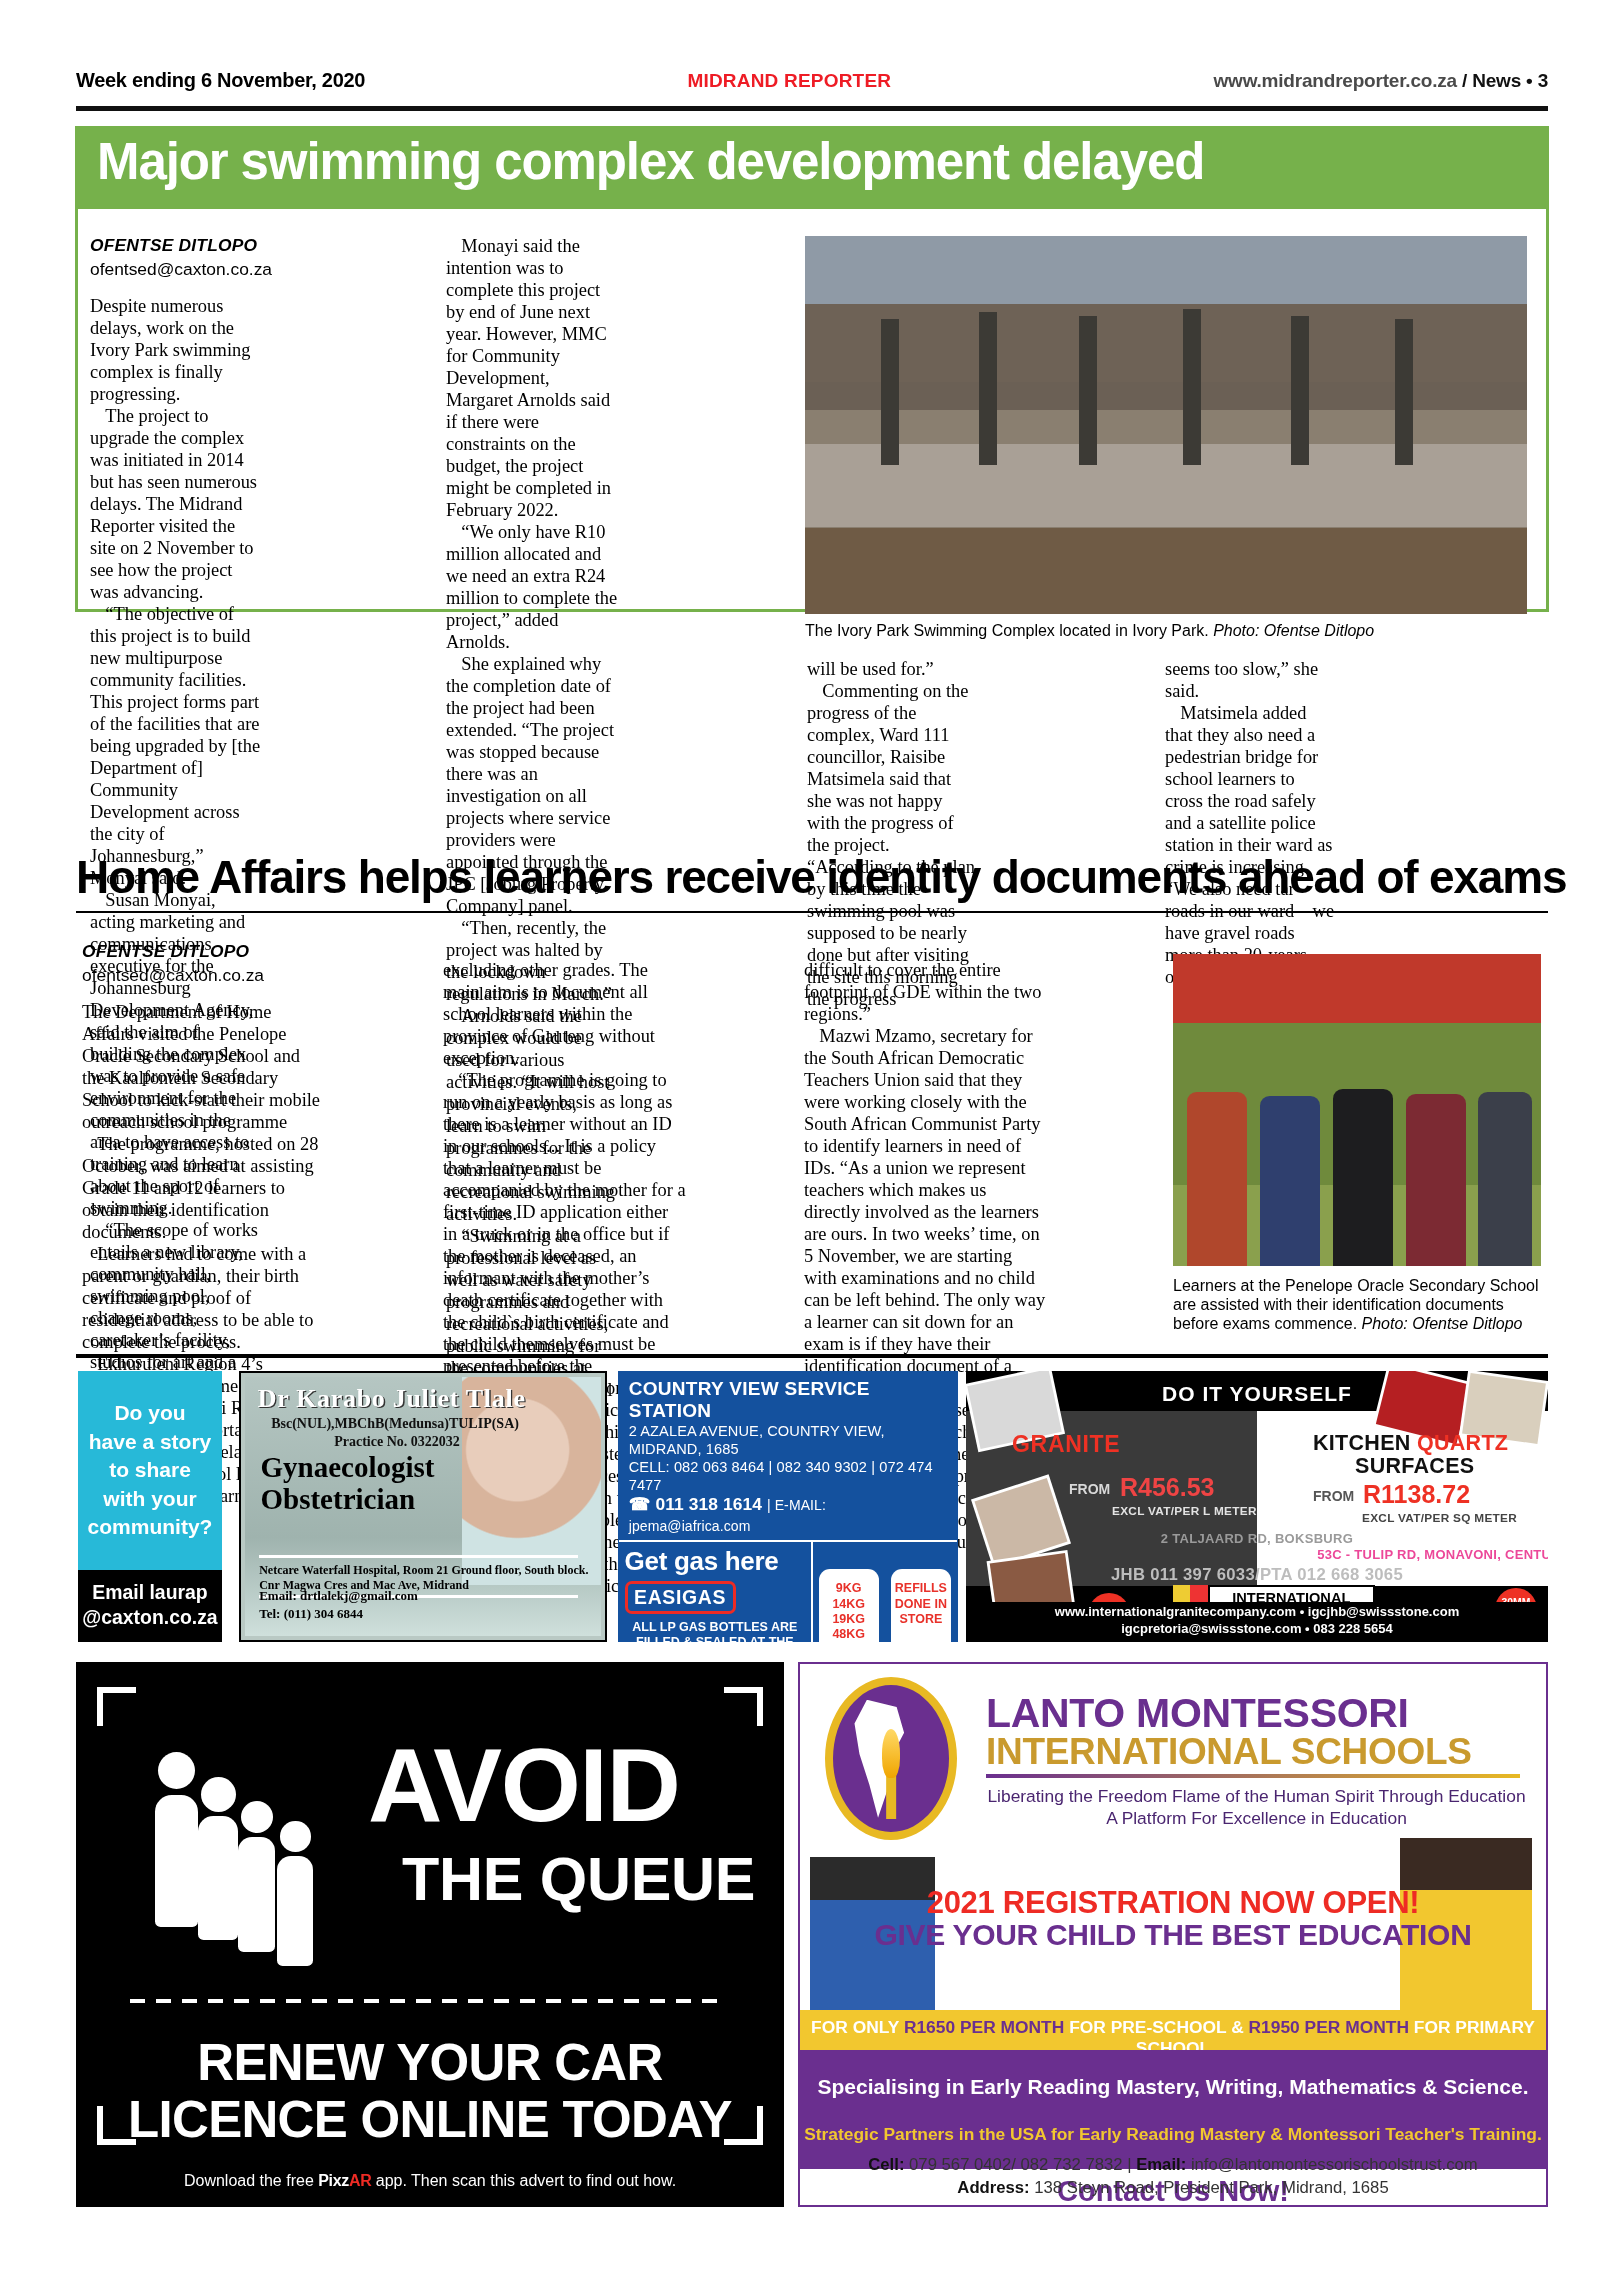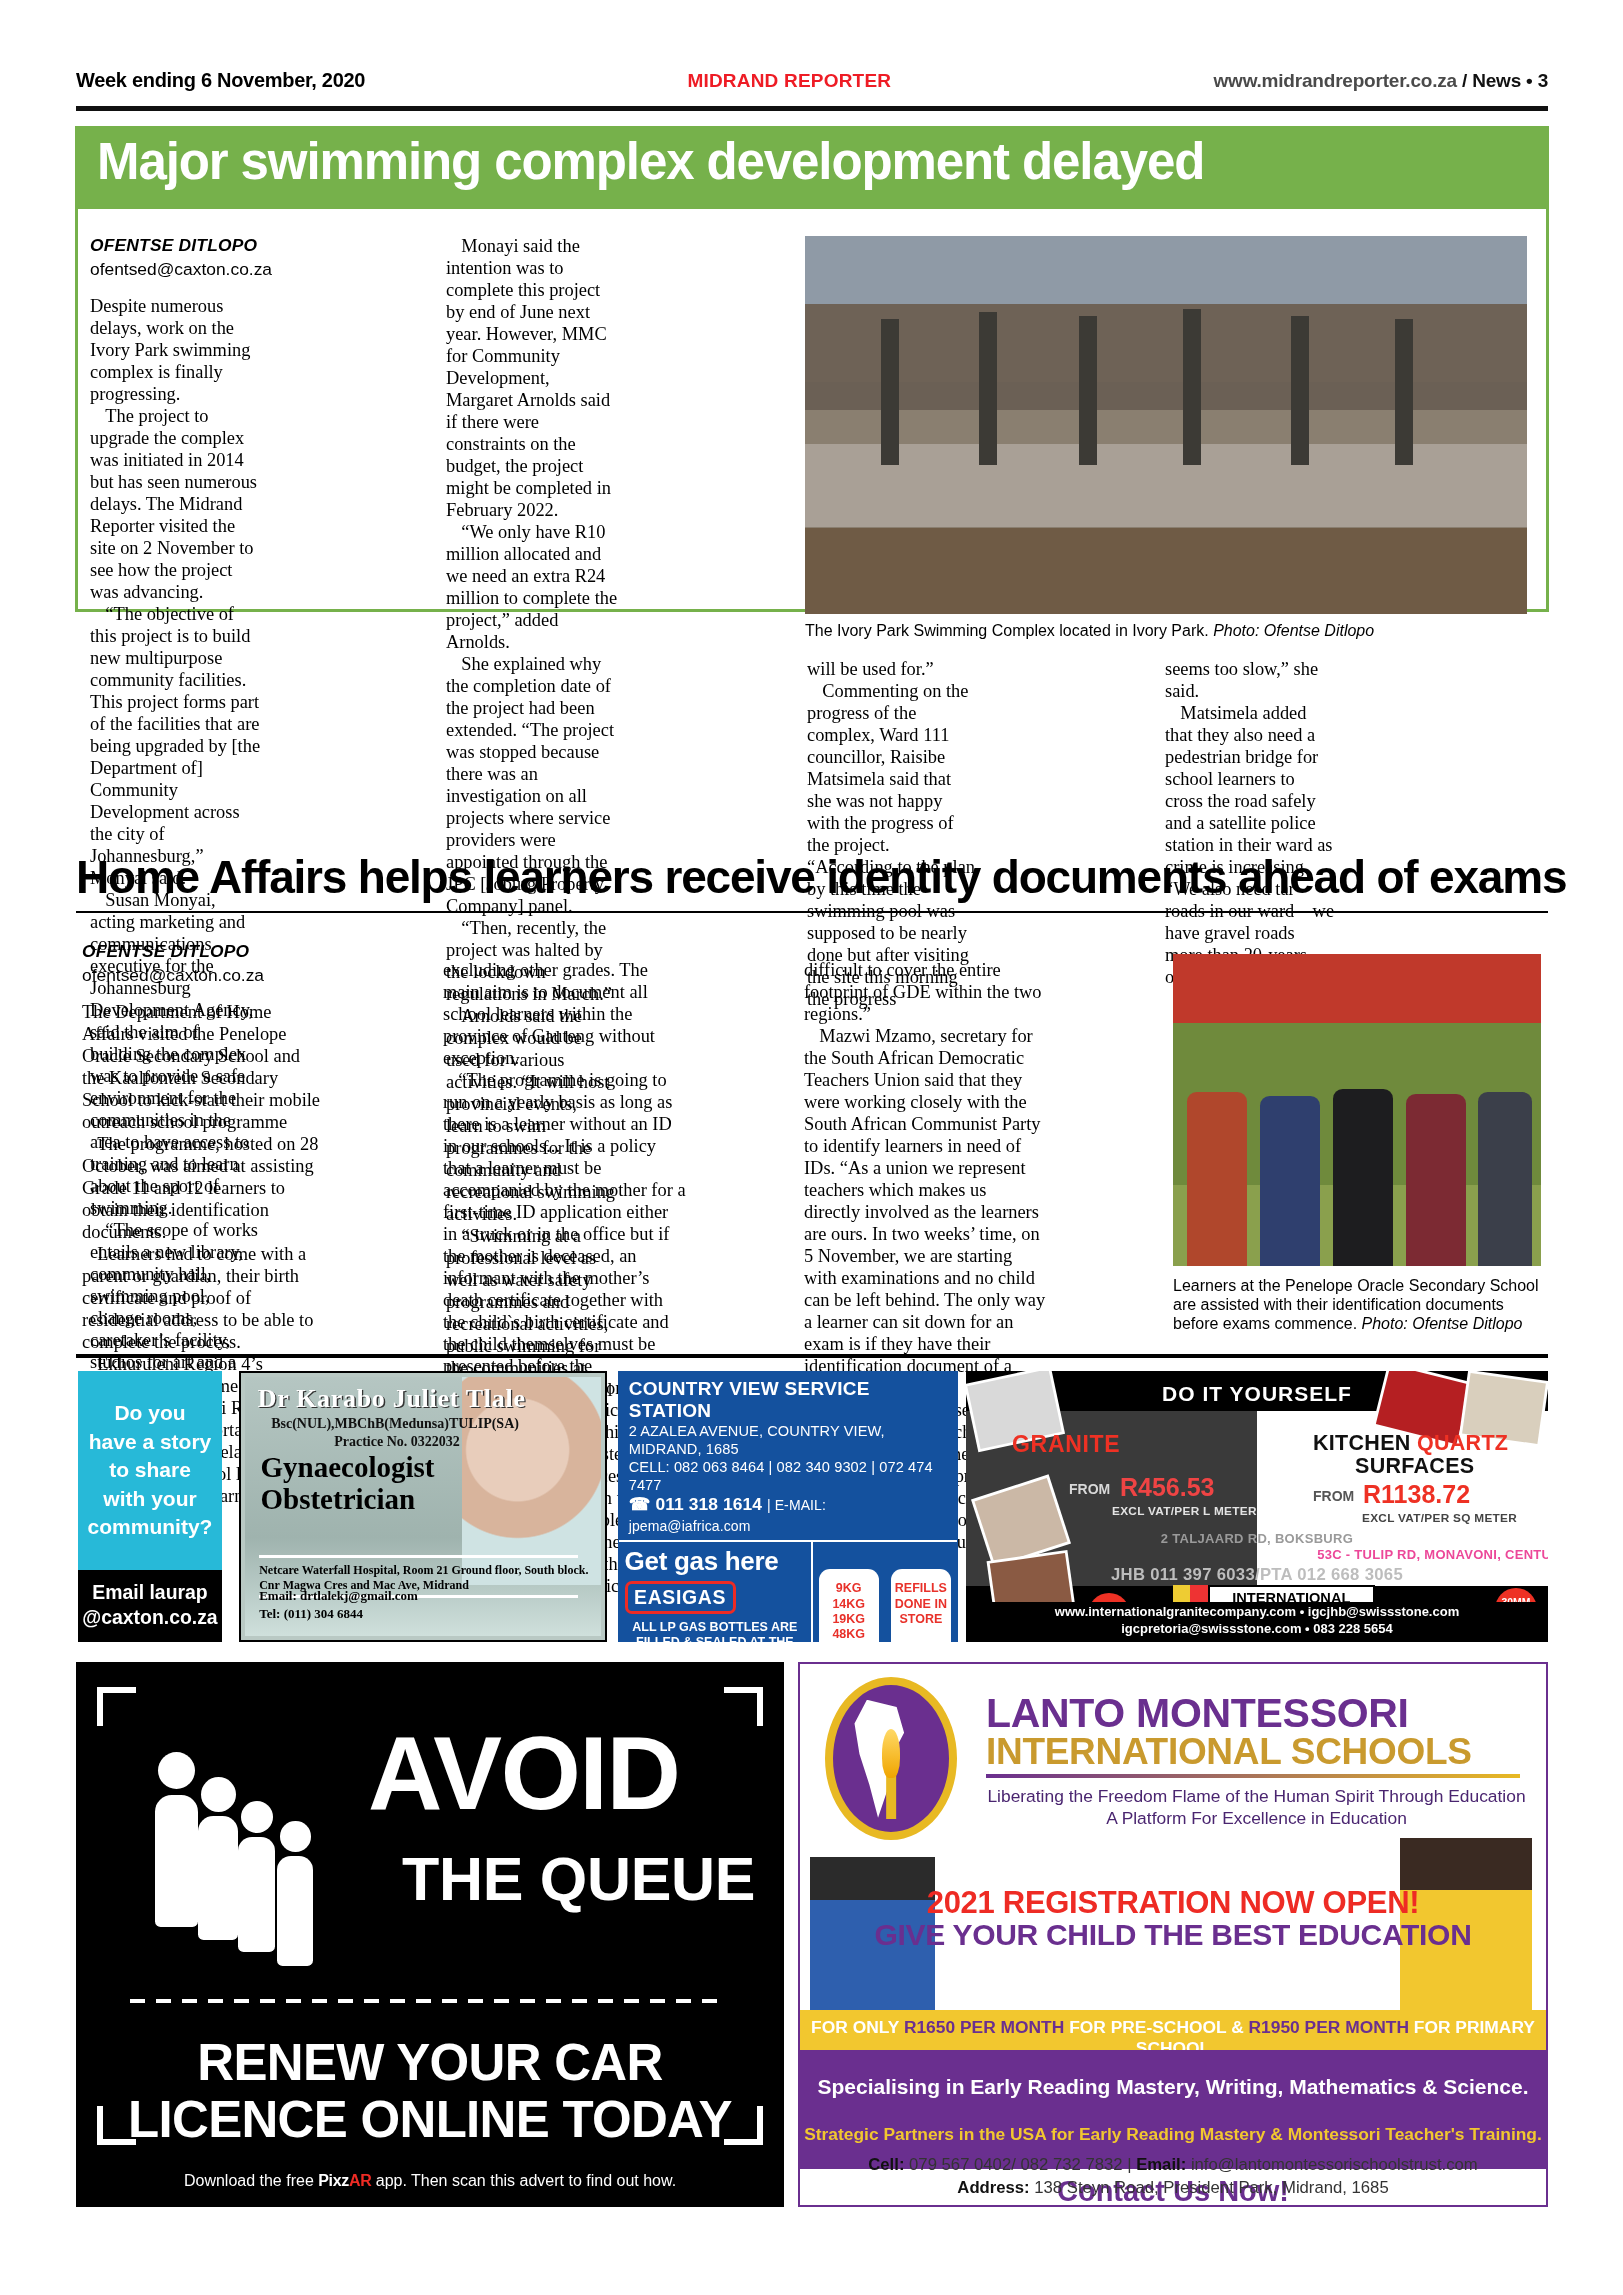--- a/index.html
+++ b/index.html
@@ -183,21 +183,21 @@
     position:absolute; left:76px; top:1662px; width:708px; height:545px;
     background:#000; color:#fff; overflow:hidden;
   }
   .corner { position:absolute; width:39px; height:39px; border:6.2px solid #fff; }
   .c-tl { left:21px; top:25px; border-right:none; border-bottom:none; }
   .c-tr { right:21px; top:25px; border-left:none; border-bottom:none; }
   .c-bl { left:21px; bottom:62px; border-right:none; border-top:none; }
   .c-br { right:21px; bottom:62px; border-left:none; border-top:none; }
   .queue-people { position:absolute; left:75px; top:83px; width:194px; height:208px; }
   .qp { position:absolute; background:#fff; }
-  .avoid-word { position:absolute; left:292px; top:63px; font-size:103px; font-weight:bold;
+  .avoid-word { position:absolute; left:292px; top:75px; font-size:103px; font-weight:bold;
      letter-spacing:-1.4px; line-height:97px; }
   .avoid-sub { position:absolute; left:326px; top:182px; font-size:61px; font-weight:bold; letter-spacing:-0.3px;}
   .dash { position:absolute; left:54px; top:337px; width:597px; height:4.2px;
      background:repeating-linear-gradient(90deg,#fff 0 15.3px, transparent 15.3px 26px); }
   .renew { position:absolute; left:0; top:372px; width:100%; text-align:center;
      font-size:51px; font-weight:bold; line-height:57px; letter-spacing:-0.7px;}
   .dl-line { position:absolute; left:0; bottom:16.7px; width:100%; text-align:center; font-size:16px; }
   .pix { font-weight:bold; letter-spacing:-0.3px; }
   .pix .ar { color:#ee2b24; }
 

